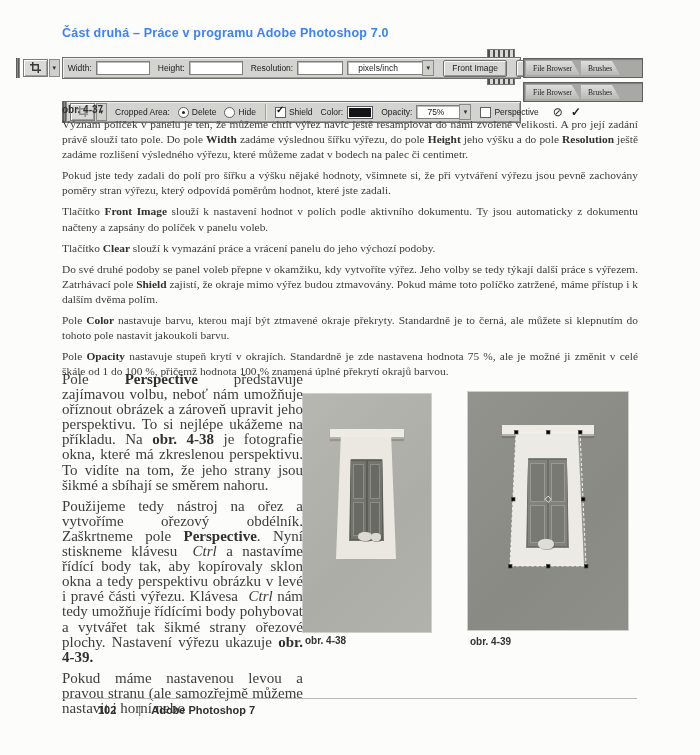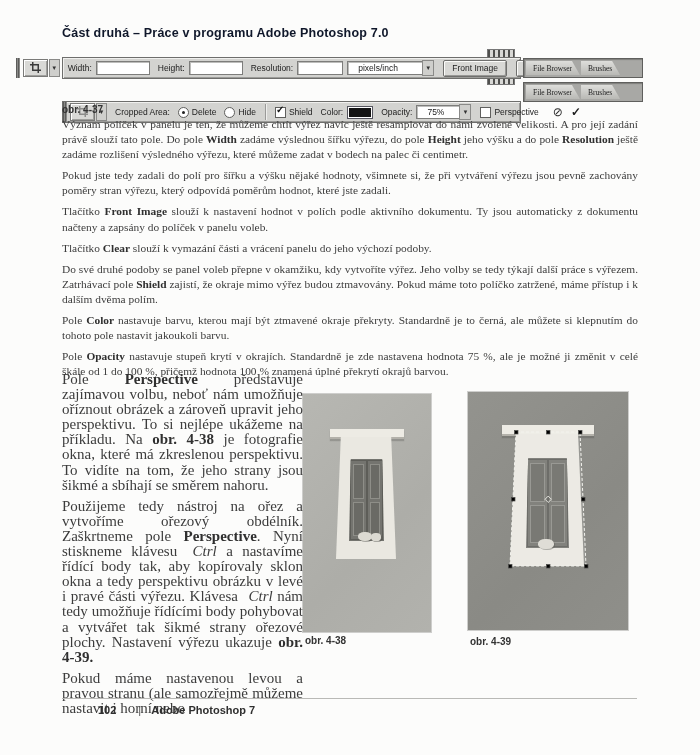--- a/index.html
+++ b/index.html
@@ -1,21 +1,21 @@
 <!DOCTYPE html>
 <html><head>
 <meta charset="utf-8">
 <style>
   html,body{margin:0;padding:0;}
   body{width:700px;height:755px;background:#f4f4f2;font-family:"Liberation Serif",serif;}
   .page{position:relative;width:700px;height:755px;background:#fcfcfb;overflow:hidden;}
 
   
   .running-head{position:absolute;left:62px;top:26px;font-family:"Liberation Sans",sans-serif;
-    font-weight:bold;font-size:12.5px;color:#0f172a;letter-spacing:.2px;}
+    font-weight:bold;font-size:12.5px;color:#3b82f6;letter-spacing:.2px;}
   .footer-rule{position:absolute;left:62px;top:698px;width:575px;height:1px;background:#b9b9b6;}
   .footer{position:absolute;left:98px;top:704px;font-family:"Liberation Sans",sans-serif;
     font-size:11px;color:#2f2f2f;display:flex;align-items:center;}
   .footer .pg{font-weight:bold;}
   .footer .sep{margin:0 10px 0 22px;color:#555;font-weight:normal;}
   .footer .bk{font-weight:bold;}
 
   
   .figcap{position:absolute;font-family:"Liberation Sans",sans-serif;font-weight:bold;
     font-size:10px;color:#333;}
@@ -172,21 +172,21 @@
     <div class="tab">File Browser</div>
     <div class="tab">Brushes</div>
   </div>
 
   <div class="figcap" style="left:62px;top:104px;">obr. 4-37</div>
 
   <div class="bodytext">
     <div class="para"><span>Význam políček v panelu je ten, že můžeme chtít výřez navíc ještě resamplovat do námi zvolené velikosti. A pro její zadání právě slouží tato pole. Do pole </span><span class="b">Width</span><span> zadáme výslednou šířku výřezu, do pole </span><span class="b">Height</span><span> jeho výšku a do pole </span><span class="b">Resolution</span><span> ještě zadáme rozlišení výsledného výřezu, které můžeme zadat v bodech na palec či centimetr.</span></div>
     <div class="para"><span>Pokud jste tedy zadali do polí pro šířku a výšku nějaké hodnoty, všimnete si, že při vytváření výřezu jsou pevně zachovány poměry stran výřezu, který odpovídá poměrům hodnot, které jste zadali.</span></div>
     <div class="para"><span>Tlačítko </span><span class="b">Front Image</span><span> slouží k nastavení hodnot v polích podle aktivního dokumentu. Ty jsou automaticky z dokumentu načteny a zapsány do políček v panelu voleb.</span></div>
-    <div class="para"><span>Tlačítko </span><span class="b">Clear</span><span> slouží k vymazání části a vrácení panelu do jeho výchozí podoby.</span></div>
+    <div class="para"><span>Tlačítko </span><span class="b">Clear</span><span> slouží k vymazání práce a vrácení panelu do jeho výchozí podoby.</span></div>
     <div class="para"><span>Do své druhé podoby se panel voleb přepne v okamžiku, kdy vytvoříte výřez. Jeho volby se tedy týkají další práce s výřezem. Zatrhávací pole </span><span class="b">Shield</span><span> zajistí, že okraje mimo výřez budou ztmavovány. Pokud máme toto políčko zatržené, máme přístup i k dalším dvěma polím.</span></div>
     <div class="para"><span>Pole </span><span class="b">Color</span><span> nastavuje barvu, kterou mají být ztmavené okraje překryty. Standardně je to černá, ale můžete si klepnutím do tohoto pole nastavit jakoukoli barvu.</span></div>
     <div class="para"><span>Pole </span><span class="b">Opacity</span><span> nastavuje stupeň krytí v okrajích. Standardně je zde nastavena hodnota 75 %, ale je možné ji změnit v celé škále od 1 do 100 %, přičemž hodnota 100 % znamená úplné překrytí okrajů barvou.</span></div>
   </div>
 
   <div class="coltext">
     <div class="para"><span>Pole </span><span class="b">Perspective</span><span> představuje zajímavou volbu, neboť nám umožňuje oříznout obrázek a zároveň upravit jeho perspektivu. To si nejlépe ukážeme na příkladu. Na </span><span class="b">obr. 4-38</span><span> je fotografie okna, které má zkreslenou perspektivu. To vidíte na tom, že jeho strany jsou šikmé a sbíhají se směrem nahoru.</span></div>
     <div class="para"><span>Použijeme tedy nástroj na ořez a vytvoříme ořezový obdélník. Zaškrtneme pole </span><span class="b">Perspective</span><span>. Nyní stiskneme klávesu </span><span class="i">Ctrl</span><span> a nastavíme řídící body tak, aby kopírovaly sklon okna a tedy perspektivu obrázku v levé i pravé části výřezu. Klávesa </span><span class="i">Ctrl</span><span> nám tedy umožňuje řídícími body pohybovat a vytvářet tak šikmé strany ořezové plochy. Nastavení výřezu ukazuje </span><span class="b">obr. 4-39.</span></div>
     <div class="para"><span>Pokud máme nastavenou levou a pravou stranu (ale samozřejmě můžeme nastavit i horní nebo</span></div>
   </div>

